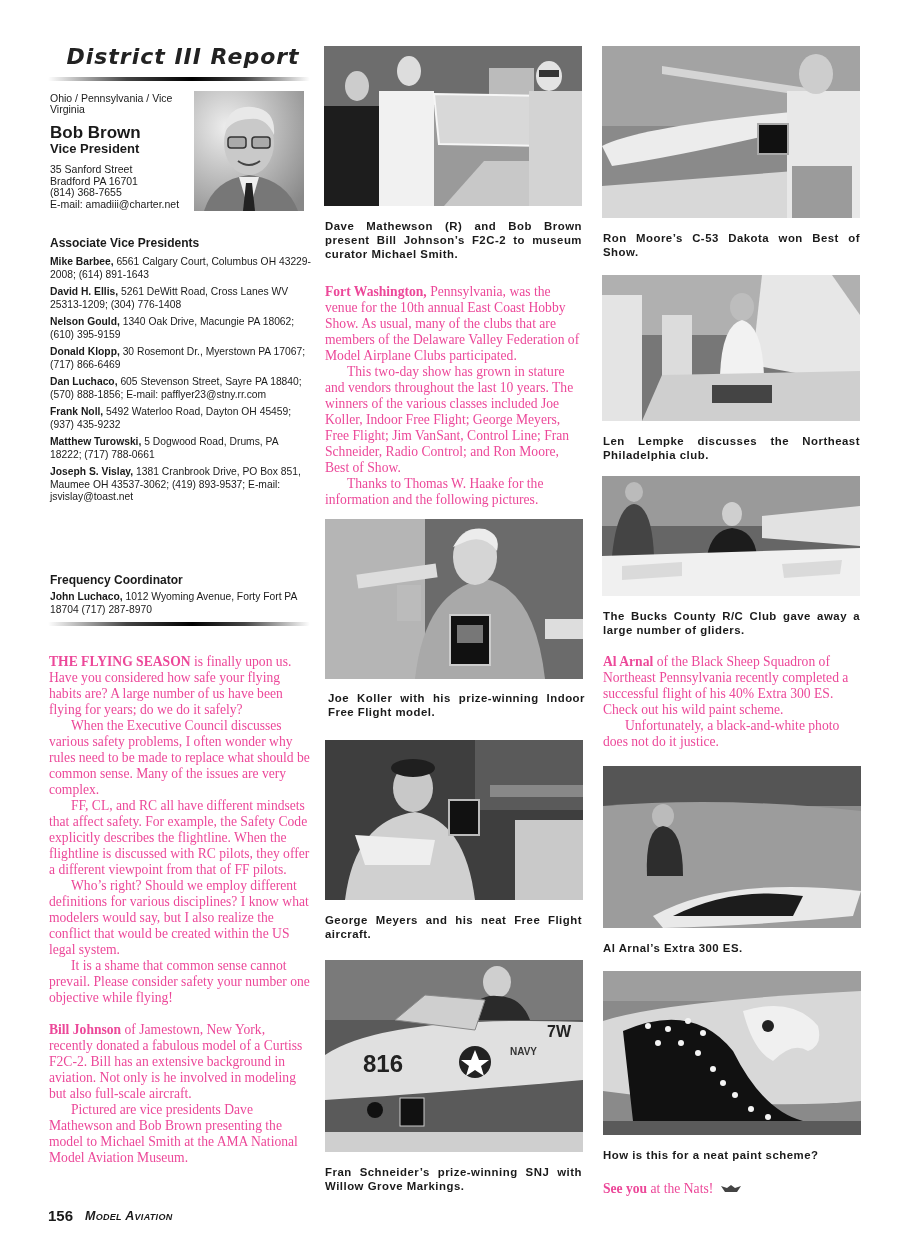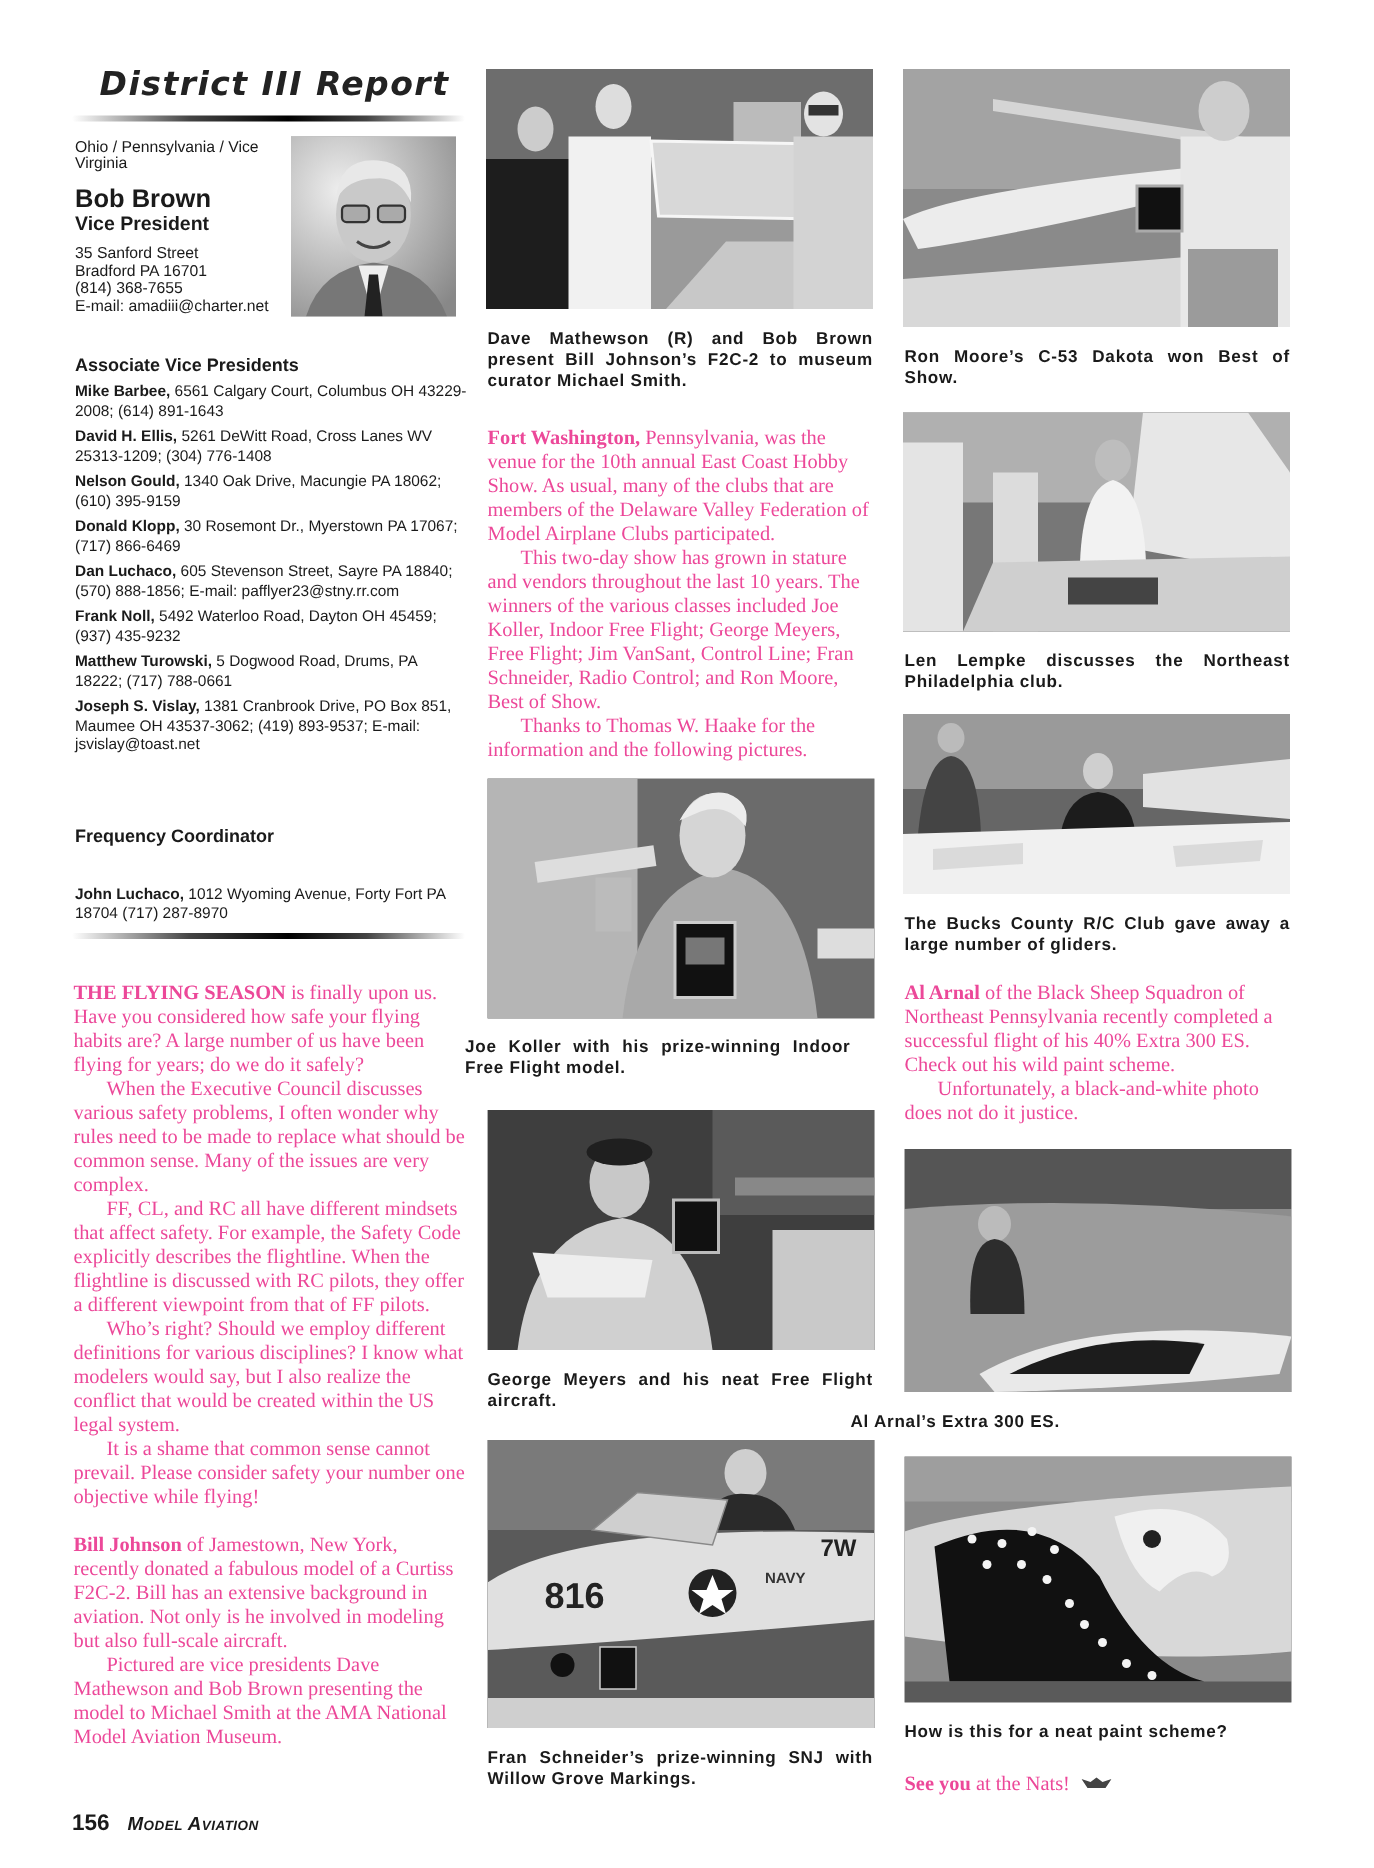--- a/index.html
+++ b/index.html
@@ -87,21 +87,21 @@
   <div class="assoc-item"><b>Mike Barbee,</b><span> 6561 Calgary Court, Columbus OH 43229-2008; (614) 891-1643</span></div>
   <div class="assoc-item"><b>David H. Ellis,</b><span> 5261 DeWitt Road, Cross Lanes WV 25313-1209; (304) 776-1408</span></div>
   <div class="assoc-item"><b>Nelson Gould,</b><span> 1340 Oak Drive, Macungie PA 18062; (610) 395-9159</span></div>
   <div class="assoc-item"><b>Donald Klopp,</b><span> 30 Rosemont Dr., Myerstown PA 17067; (717) 866-6469</span></div>
   <div class="assoc-item"><b>Dan Luchaco,</b><span> 605 Stevenson Street, Sayre PA 18840; (570) 888-1856; E-mail: pafflyer23@stny.rr.com</span></div>
   <div class="assoc-item"><b>Frank Noll,</b><span> 5492 Waterloo Road, Dayton OH 45459; (937) 435-9232</span></div>
   <div class="assoc-item"><b>Matthew Turowski,</b><span> 5 Dogwood Road, Drums, PA 18222; (717) 788-0661</span></div>
   <div class="assoc-item"><b>Joseph S. Vislay,</b><span> 1381 Cranbrook Drive, PO Box 851, Maumee OH 43537-3062; (419) 893-9537; E-mail: jsvislay@toast.net</span></div>
 </div>
 
-<div class="abs sans section-head" style="left:50px; top:550px;">Frequency Coordinator</div>
+<div class="abs sans section-head" style="left:50px; top:573px;">Frequency Coordinator</div>
 <div class="abs sans assoc-list" style="top:591px;">
   <b>John Luchaco,</b><span> 1012 Wyoming Avenue, Forty Fort PA 18704  (717) 287-8970</span>
 </div>
 <div class="abs fade-rule" style="left:48px; top:622px; width:262px;"></div>
 
 <div class="abs serif body-col" style="left:49px; top:654px; width:262px;">
   <p><b>THE FLYING SEASON</b><span> is finally upon us. Have you considered how safe your flying habits are? A large number of us have been flying for years; do we do it safely?</span></p>
   <p class="indent">When the Executive Council discusses various safety problems, I often wonder why rules need to be made to replace what should be common sense. Many of the issues are very complex.</p>
   <p class="indent">FF, CL, and RC all have different mindsets that affect safety. For example, the Safety Code explicitly describes the flightline. When the flightline is discussed with RC pilots, they offer a different viewpoint from that of FF pilots.</p>
   <p class="indent">Who’s right? Should we employ different definitions for various disciplines? I know what modelers would say, but I also realize the conflict that would be created within the US legal system.</p>
@@ -141,21 +141,21 @@
     <path d="M90 160 Q100 70 160 60 Q210 70 220 160Z" fill="#a9a9a9"></path>
     <ellipse cx="150" cy="38" rx="22" ry="28" fill="#d5d5d5"></ellipse>
     <path d="M128 28 Q140 6 160 10 Q176 16 172 32 Q160 16 142 22Z" fill="#ececec"></path>
     <rect x="125" y="96" width="40" height="50" fill="#111" stroke="#ccc" stroke-width="2"></rect>
     <rect x="132" y="106" width="26" height="18" fill="#777"></rect>
     <rect x="32" y="50" width="80" height="14" fill="#ddd" transform="rotate(-8 72 57)"></rect>
     <rect x="72" y="66" width="24" height="36" fill="#bbb"></rect>
     <rect x="220" y="100" width="38" height="20" fill="#ddd"></rect>
   </svg>
 </div>
-<div class="abs sans caption" style="left:310px; top:691px; width:257px;">Joe Koller with his prize-winning Indoor Free Flight model.</div>
+<div class="abs sans caption" style="left:328px; top:691px; width:257px;">Joe Koller with his prize-winning Indoor Free Flight model.</div>
 
 <div class="abs photo" style="left:325px; top:740px; width:258px; height:160px;">
   <svg viewBox="0 0 258 160" preserveAspectRatio="none">
     <rect width="258" height="160" fill="#3e3e3e"></rect>
     <rect x="150" y="0" width="108" height="70" fill="#5a5a5a"></rect>
     <rect x="190" y="80" width="68" height="80" fill="#c9c9c9"></rect>
     <path d="M20 160 Q30 80 90 72 Q140 80 150 160Z" fill="#d0d0d0"></path>
     <ellipse cx="88" cy="48" rx="20" ry="24" fill="#c8c8c8"></ellipse>
     <ellipse cx="88" cy="28" rx="22" ry="9" fill="#1f1f1f"></ellipse>
     <path d="M30 95 L110 100 L105 125 L40 125Z" fill="#eee"></path>
@@ -240,21 +240,21 @@
   <svg viewBox="0 0 258 162" preserveAspectRatio="none">
     <rect width="258" height="162" fill="#8d8d8d"></rect>
     <rect x="0" y="0" width="258" height="40" fill="#555"></rect>
     <path d="M0 40 Q120 30 258 45 L258 162 L0 162Z" fill="#9c9c9c"></path>
     <ellipse cx="60" cy="50" rx="11" ry="12" fill="#bbb"></ellipse>
     <path d="M44 110 Q42 62 60 60 Q80 62 80 110Z" fill="#2d2d2d"></path>
     <path d="M50 150 Q120 110 258 125 L250 150 Q150 160 60 162Z" fill="#e9e9e9"></path>
     <path d="M70 150 Q130 120 200 130 L190 150Z" fill="#1c1c1c"></path>
   </svg>
 </div>
-<div class="abs sans caption" style="left:567px; top:941px; width:257px;">Al Arnal’s Extra 300 ES.</div>
+<div class="abs sans caption" style="left:603px; top:941px; width:257px;">Al Arnal’s Extra 300 ES.</div>
 
 <div class="abs photo" style="left:603px; top:971px; width:258px; height:164px;">
   <svg viewBox="0 0 258 164" preserveAspectRatio="none">
     <rect width="258" height="164" fill="#8a8a8a"></rect>
     <rect x="0" y="0" width="258" height="30" fill="#9e9e9e"></rect>
     <path d="M0 50 Q60 30 258 20 L258 130 Q150 140 0 120Z" fill="#d8d8d8"></path>
     <path d="M20 60 Q90 30 130 80 Q160 140 200 150 L30 150Z" fill="#111"></path>
     <path d="M140 40 Q190 25 215 55 Q220 75 205 80 Q190 70 170 90 Q150 80 140 40Z" fill="#f0f0f0"></path>
     <circle cx="165" cy="55" r="6" fill="#222"></circle>
     <g fill="#f4f4f4">

